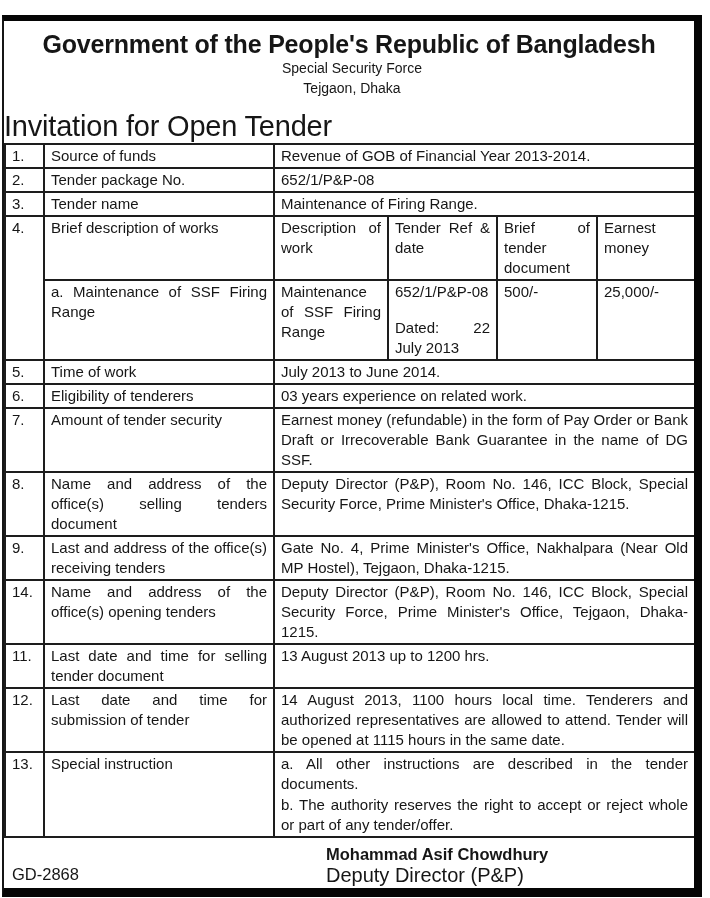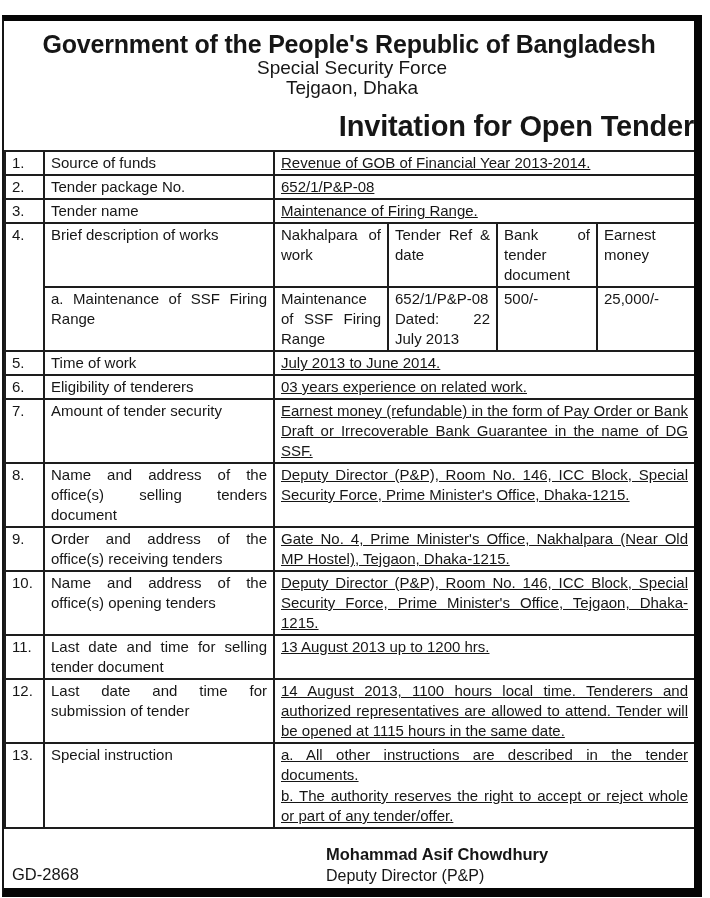--- a/index.html
+++ b/index.html
@@ -15,45 +15,45 @@
     border-left:2px solid #151515;
     border-right:8px solid #050505;
     border-bottom:9px solid #050505;
     overflow:hidden;
   }
   .hdr{ text-align:center; }
   .hdr-title{
     margin-top:9px;font-size:25px;font-weight:bold;line-height:28px;
     letter-spacing:-0.2px;
   }
-  .hdr-line{ font-size:19px;line-height:20px;padding-left:6px; }
+  .hdr-line{ font-size:14px;line-height:20px;padding-left:6px; }
   .doc-title{
-    margin-top:11px;margin-bottom:7px;
-    font-size:29px;font-weight:bold;line-height:34px;text-align:right;
+    margin-top:11px;
+    font-size:29px;font-weight:normal;line-height:34px;text-align:left;
     letter-spacing:-0.2px;
   }
   table.tender{
     width:100%;border-collapse:collapse;table-layout:fixed;
     font-size:15px;line-height:20px;
   }
   table.tender td{
     border:2px solid #1d1d1d;vertical-align:top;padding:1px 6px;
     word-wrap:break-word;
   }
   td.c-num{ padding-left:9px;padding-right:2px; }
   td.c-label{ padding-left:8px;padding-right:5px;text-align:justify;margin-top:23px; }
-  td.c-value{ padding-left:7px;padding-right:6px;text-align:justify;text-decoration:underline; }
+  td.c-value{ padding-left:7px;padding-right:6px;text-align:justify; }
   td.c-sub{ padding-left:7px;padding-right:6px;text-align:justify; }
-  td.c-sub .p2{ margin-top:0; }
+  td.c-sub .p2{ margin-top:16px; }
   .val-para + .val-para{ margin-top:1px; }
   .sig{
     position:absolute;left:322px;bottom:2px;width:344px;
   }
   .sig-name{ font-size:16.5px;font-weight:bold;line-height:21px; }
-  .sig-line{ font-size:16px;line-height:21px; }
+  .sig-line{ font-size:20px;line-height:21px; }
   .gd-code{
     position:absolute;left:8px;bottom:4px;font-size:16.5px;line-height:20px;
   }
 </style>
 </head>
 <body>
 
 <div class="page">
 
   <div class="hdr">
@@ -85,23 +85,23 @@
       </tr>
       <tr>
         <td class="c-num">3.</td>
         <td class="c-label">Tender name</td>
         <td class="c-value" colspan="4">Maintenance of Firing Range.</td>
       </tr>
 
       <tr>
         <td class="c-num" rowspan="2">4.</td>
         <td class="c-label">Brief description of works</td>
-        <td class="c-sub">Nakhalpara of work</td>
+        <td class="c-sub">Description of work</td>
         <td class="c-sub">Tender Ref &amp; date</td>
-        <td class="c-sub">Bank of tender document</td>
+        <td class="c-sub">Brief of tender document</td>
         <td class="c-sub">Earnest money</td>
       </tr>
       <tr>
         <td class="c-label">a. Maintenance of SSF Firing Range</td>
         <td class="c-sub">Maintenance of SSF Firing Range</td>
         <td class="c-sub">
           <div>652/1/P&amp;P-08</div>
           <div class="p2">Dated: 22 July 2013</div>
         </td>
         <td class="c-sub">500/-</td>
@@ -123,25 +123,25 @@
         <td class="c-label">Amount of tender security</td>
         <td class="c-value" colspan="4">Earnest money (refundable) in the form of Pay Order or Bank Draft or Irrecoverable Bank Guarantee in the name of DG SSF.</td>
       </tr>
       <tr>
         <td class="c-num">8.</td>
         <td class="c-label">Name and address of the office(s) selling tenders document</td>
         <td class="c-value" colspan="4">Deputy Director (P&amp;P), Room No. 146, ICC Block, Special Security Force, Prime Minister's Office, Dhaka-1215.</td>
       </tr>
       <tr>
         <td class="c-num">9.</td>
-        <td class="c-label">Order and address of the office(s) receiving tenders</td>
+        <td class="c-label">Last and address of the office(s) receiving tenders</td>
         <td class="c-value" colspan="4">Gate No. 4, Prime Minister's Office, Nakhalpara (Near Old MP Hostel), Tejgaon, Dhaka-1215.</td>
       </tr>
       <tr>
-        <td class="c-num">10.</td>
+        <td class="c-num">14.</td>
         <td class="c-label">Name and address of the office(s) opening tenders</td>
         <td class="c-value" colspan="4">Deputy Director (P&amp;P), Room No. 146, ICC Block, Special Security Force, Prime Minister's Office, Tejgaon, Dhaka-1215.</td>
       </tr>
       <tr>
         <td class="c-num">11.</td>
         <td class="c-label">Last date and time for selling tender document</td>
         <td class="c-value" colspan="4">13 August 2013 up to 1200 hrs.</td>
       </tr>
       <tr>
         <td class="c-num">12.</td>

